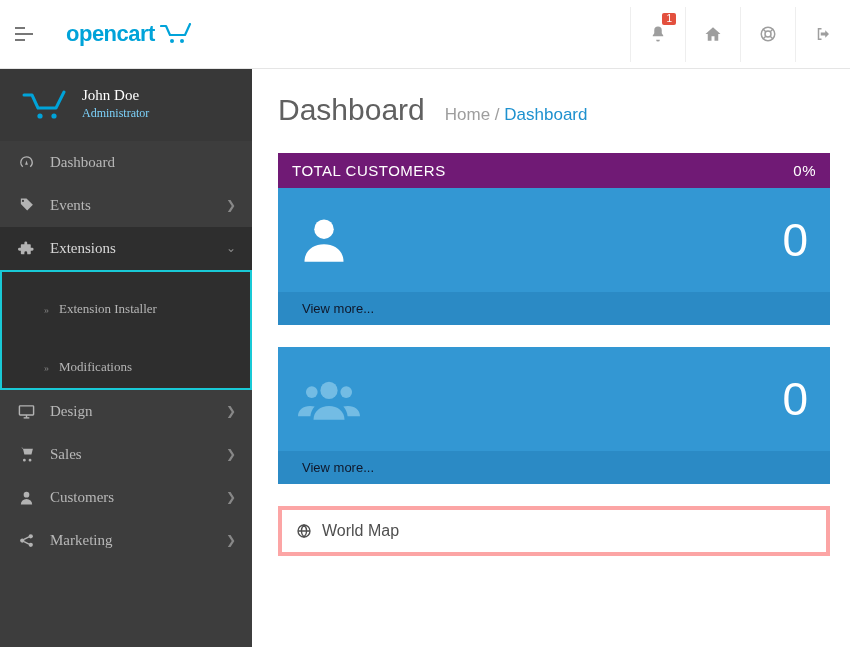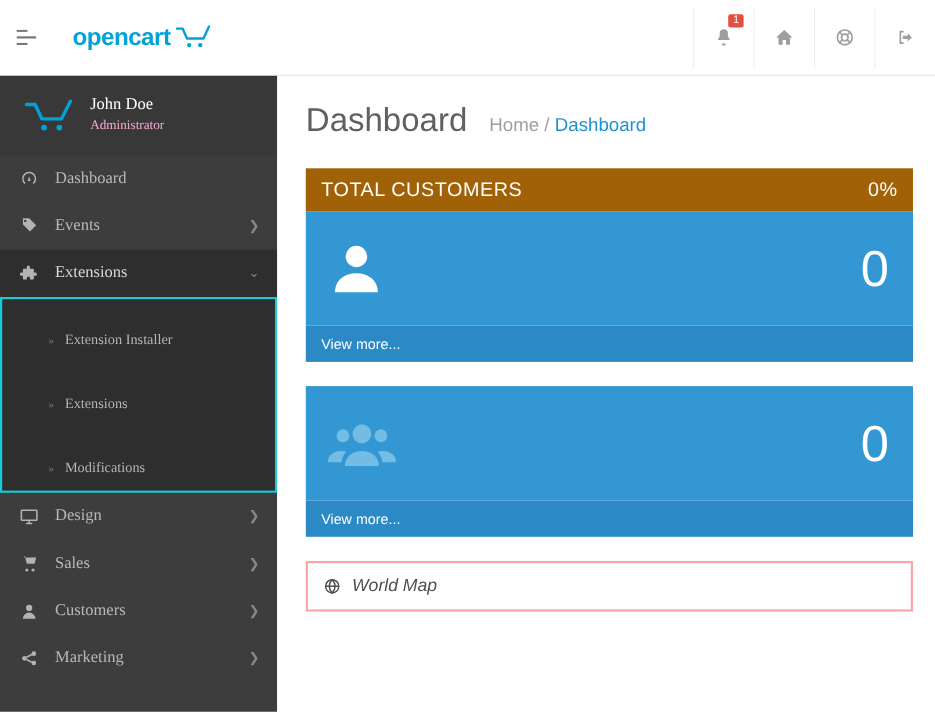--- a/index.html
+++ b/index.html
@@ -9,40 +9,40 @@
   .logo { margin-left: 18px; display: flex; align-items: center; gap: 5px; color: #00a3d9; font-size: 22px; font-weight: 600; letter-spacing: -0.5px; }
   .logo-cart { display: inline-block; }
   .header-right { margin-left: auto; display: flex; height: 55px; }
   .hdr-btn { width: 55px; height: 55px; display: flex; align-items: center; justify-content: center; color: #9e9e9e; border-left: 1px solid #eee; position: relative; cursor: pointer; }
   .badge { position: absolute; top: 6px; right: 9px; background: #e3503e; color: #fff; font-size: 10px; padding: 1px 4px; border-radius: 2px; line-height: 1; }
   .body { display: flex; height: calc(647px - 55px); }
   .sidebar { width: 252px; background: #3d3d3d; color: #cfcfcf; display: flex; flex-direction: column; font-family: Liberation Serif, serif; }
   .profile { display: flex; align-items: center; gap: 16px; padding: 18px 18px 20px 22px; background: #383838; }
   .profile-icon { width: 44px; height: 28px; }
   .profile-name { color: #fff; font-size: 15px; }
-  .profile-role { color: #f9a8d4; font-size: 12px; margin-top: 2px; }
+  .profile-role { color: #7dd3fc; font-size: 12px; margin-top: 2px; }
   .nav { list-style: none; }
   .nav-item { display: flex; align-items: center; padding: 13px 16px 13px 18px; font-size: 15px; color: #b8b8b8; cursor: pointer; }
   .nav-item.active { background: #2e2e2e; color: #d8d8d8; }
   .nav-item .icn { width: 22px; display: inline-flex; margin-right: 10px; color: #b3b3b3; }
   .nav-item .chev { margin-left: auto; font-size: 12px; color: #888; }
   .sub { list-style: none; border: 2px solid #19c9d6; background: #2e2e2e; }
   .sub li { padding: 13px 10px 13px 42px; font-size: 13px; color: #b5b5b5; cursor: pointer; margin-top: 16px; }
   .sub li .subchev { color: #7d7d7d; margin-right: 10px; font-size: 10px; }
   .main { flex: 1; background: #fff; padding: 24px 20px 0 26px; overflow: hidden; }
   .title-row { display: flex; align-items: baseline; gap: 20px; margin-bottom: 26px; }
   .title { font-size: 30px; color: #606060; font-weight: 300; }
   .crumbs { font-size: 17px; color: #9e9e9e; }
   .crumbs a { color: #1e91cf; text-decoration: none; }
   .card { margin-bottom: 22px; }
-  .card-head { background: #a16207; color: #fff; font-size: 18px; padding: 9px 14px; display: flex; justify-content: space-between; letter-spacing: 0.5px; }
+  .card-head { background: #701a75; color: #fff; font-size: 15px; padding: 9px 14px; display: flex; justify-content: space-between; letter-spacing: 0.5px; }
   .card-body { background: #3397d3; color: #fff; padding: 20px 22px 20px 20px; display: flex; align-items: center; justify-content: space-between; min-height: 104px; }
   .card-body .big { font-size: 46px; font-weight: 300; }
-  .card-foot { background: #2b8ac5; color: #ffffff; font-size: 13px; padding: 9px 14px; cursor: pointer; }
-  .map-card { border: 2px solid #fca5a5; font-style: italic; }
+  .card-foot { background: #2b8ac5; color: #0f172a; font-size: 13px; padding: 9px 24px; cursor: pointer; }
+  .map-card { border: 4px solid #fca5a5; }
   .map-head { padding: 12px 14px; display: flex; align-items: center; gap: 10px; color: #4f4f4f; font-size: 16px; }
   svg { display: block; }
 </style>
 </head>
 <body>
 
 <div class="header">
   <div class="hamburger">
     <svg width="18" height="14" viewBox="0 0 18 14">
         <rect width="10" height="2" fill="#777"></rect>
@@ -128,21 +128,20 @@
             <svg width="17" height="17" viewBox="0 0 24 24" fill="#b3b3b3">
               <path d="M20 11h-2V7a1 1 0 0 0-1-1h-4V4a2 2 0 1 0-4 0v2H5a1 1 0 0 0-1 1v4H2a2 2 0 1 0 0 4h2v4a1 1 0 0 0 1 1h4v-2a2 2 0 1 1 4 0v2h4a1 1 0 0 0 1-1v-4h2a2 2 0 1 0 0-4z"></path>
             </svg>
           </span>
         <span>Extensions</span>
         <span class="chev">⌄</span>
       </li>
     </ul>
     <ul class="sub">
       <li><span class="subchev">»</span><span>Extension Installer</span></li>
-      <li><span class="subchev">»</span><span>Extensions</span></li>
       <li><span class="subchev">»</span><span>Modifications</span></li>
     </ul>
     <ul class="nav">
       <li class="nav-item">
         <span class="icn">
             <svg width="17" height="17" viewBox="0 0 24 24" fill="none" stroke="#b3b3b3" stroke-width="2">
               <rect x="2" y="4" width="20" height="13" rx="1"></rect>
               <line x1="8" y1="21" x2="16" y2="21"></line>
               <line x1="12" y1="17" x2="12" y2="21"></line>
             </svg>

